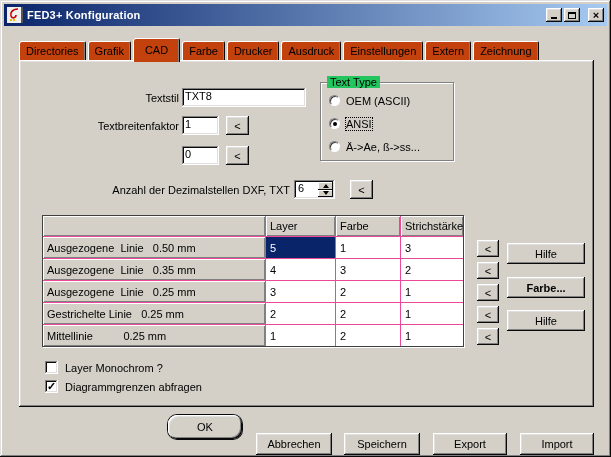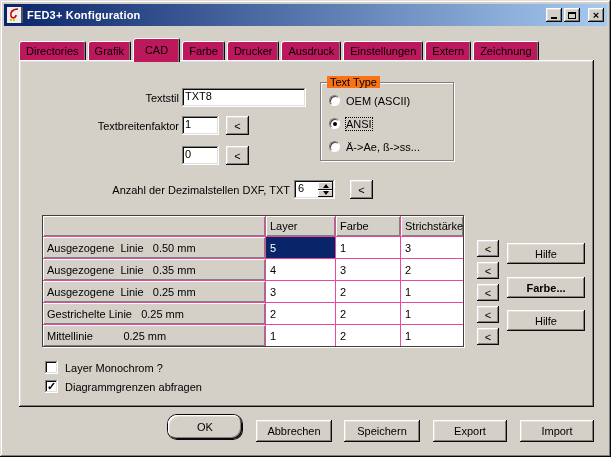--- a/index.html
+++ b/index.html
@@ -19,21 +19,21 @@
   .winbtn { width:16px; height:14px; background:#d4d0c8; margin-left:2px;
     box-shadow: inset -1px -1px #0a0a0a, inset 1px 1px #fff, inset -2px -2px #808080, inset 2px 2px #dfdfdf;
     display:flex; align-items:center; justify-content:center; cursor:default; }
   .winbtn.close { margin-left:8px; }
   .glyph-min { width:6px; height:2px; background:#000; margin-top:6px; }
   .glyph-max { width:8px; height:7px; border:1px solid #000; border-top-width:2px; }
   .glyph-close { font-weight:bold; font-size:11px; line-height:10px; margin-top:-1px; }
 
   
   .tabbar { position:absolute; left:19px; top:38px; height:22px; display:flex; align-items:flex-end; z-index:3; }
-  .tab { height:19px; background:#be185d; padding:0 7px; margin-right:2px;
+  .tab { height:19px; background:#c2410c; padding:0 7px; margin-right:2px;
     display:flex; align-items:center; white-space:nowrap;
     border-top-left-radius:2px; border-top-right-radius:2px;
     box-shadow: inset 1px 1px #fff, inset -1px 0 #0a0a0a, inset -2px 0 #808080; }
   .tab.active { height:24px; margin-bottom:-2px; padding:0 12px; z-index:4; position:relative; }
 
   
   .pane { position:absolute; left:19px; top:60px; width:575px; height:347px; background:#d4d0c8; z-index:1;
     box-shadow: inset -1px -1px #0a0a0a, inset 1px 1px #fff, inset -2px -2px #808080, inset 2px 2px #dfdfdf; }
 
   .flabel { position:absolute; text-align:right; white-space:nowrap; }
@@ -54,21 +54,21 @@
   .spin-val { flex:1; padding:2px 0 0 4px; }
   .spin-btns { width:15px; margin:2px 2px 2px 0; display:flex; flex-direction:column; }
   .spin-btn { flex:1; background:#d4d0c8; display:flex; align-items:center; justify-content:center;
     box-shadow: inset -1px -1px #0a0a0a, inset 1px 1px #fff; }
   .tri-up { width:0; height:0; border-left:3px solid transparent; border-right:3px solid transparent; border-bottom:4px solid #000; }
   .tri-dn { width:0; height:0; border-left:3px solid transparent; border-right:3px solid transparent; border-top:4px solid #000; }
 
   
   .groupbox { position:absolute; left:301px; top:22px; width:134px; height:79px;
     border:1px solid #808080; box-shadow: inset 1px 1px #fff, 1px 1px 0 #fff; padding:6px 0 0 8px; }
-  .legend { position:absolute; top:-7px; left:6px; background:#f97316; padding:0 3px; }
+  .legend { position:absolute; top:-7px; left:6px; background:#22c55e; padding:0 3px; }
   .radio-row { display:flex; align-items:center; height:23px; }
   .radio { width:11px; height:11px; border-radius:50%; background:#fff; position:relative; flex:0 0 11px;
     border:1px solid; border-color:#808080 #fff #fff #808080; box-shadow: inset 1px 1px #404040; }
   .radio.checked::after { content:""; position:absolute; left:3px; top:3px; width:4px; height:4px; border-radius:50%; background:#000; }
   .radio-label { margin-left:6px; white-space:nowrap; }
   .radio-label.focused { outline:1px dotted #000; }
 
   
   .grid { position:absolute; left:23px; top:155px; width:422px; background:#ec4899;
     border:1px solid #404040; box-shadow:1px 1px 0 #fff;
@@ -79,21 +79,21 @@
   .gcell.sel { background:#0a246a; color:#fff; }
 
   
   .check-row { position:absolute; left:26px; display:flex; align-items:center; height:13px; }
   .checkbox { width:13px; height:13px; background:#fff; flex:0 0 13px;
     box-shadow: inset -1px -1px #fff, inset 1px 1px #808080, inset -2px -2px #dfdfdf, inset 2px 2px #0a0a0a;
     display:flex; align-items:center; justify-content:center; font-weight:bold; font-size:11px; line-height:11px; }
   .check-label { margin-left:7px; white-space:nowrap; }
 
   
-  .bottombtn { position:absolute; top:420px; width:76px; height:22px; }
+  .bottombtn { position:absolute; top:433px; width:76px; height:22px; }
   .bottombtn.default { top:415px; height:24px;
     box-shadow: 0 0 0 1px #0a0a0a, inset -1px -1px #0a0a0a, inset 1px 1px #fff, inset -2px -2px #808080, inset 2px 2px #dfdfdf; }
 </style>
 </head>
 <body>
 
 <div class="dialog">
 
   <div class="titlebar">
     <svg class="app-icon" viewBox="0 0 16 16">

